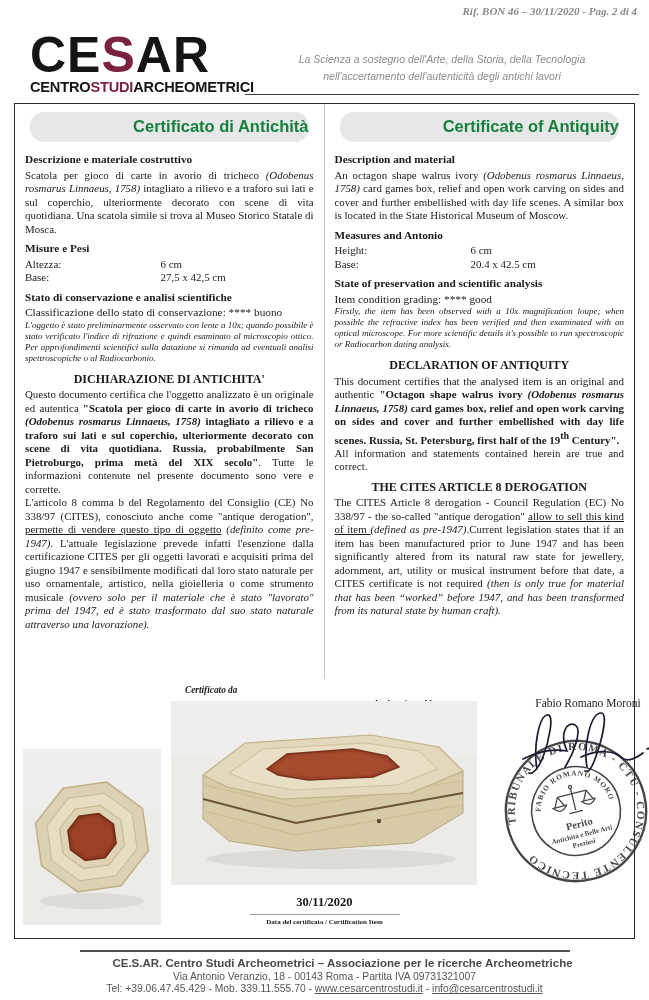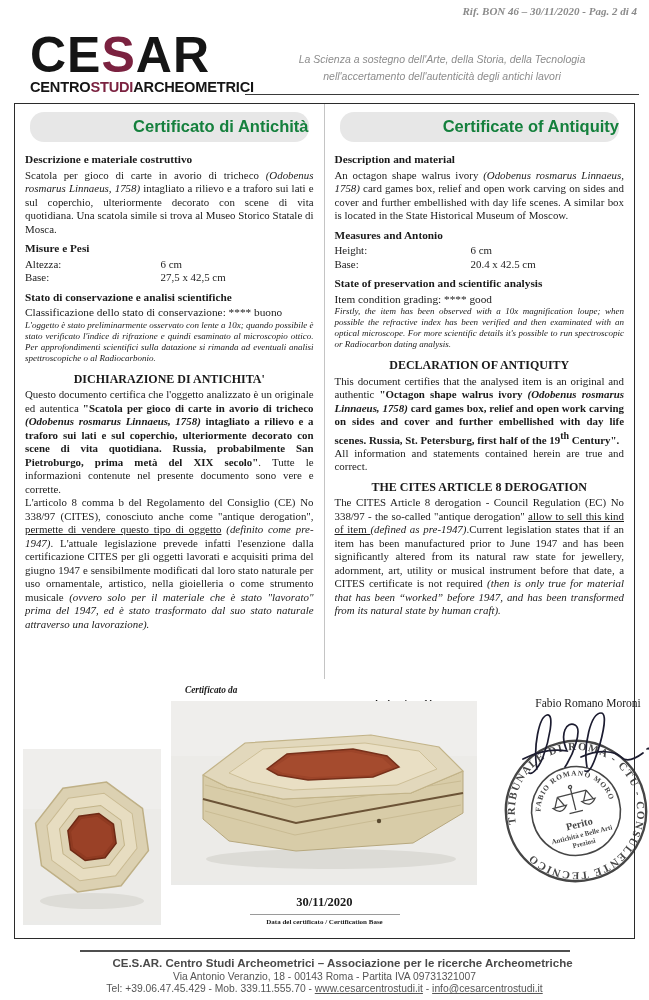--- a/index.html
+++ b/index.html
@@ -219,21 +219,21 @@
       <g fill="#2d2d2d" text-anchor="middle" font-family="Liberation Serif, serif" font-weight="bold">
         <text x="75" y="92" font-size="10.5">Perito</text>
         <text x="75" y="102" font-size="7">Antichità e Belle Arti</text>
         <text x="75" y="111" font-size="7">Preziosi</text>
       </g>
     </svg>
 
     <div class="date-block">
       <div class="date-val">30/11/2020</div>
       <div class="date-line"></div>
-      <div class="date-cap">Data del certificato / Certification Base</div>
+      <div class="date-cap">Data del certificato / Certification Item</div>
     </div>
   </div>
 </div>
 
 <div class="footer">
   <div class="footer-rule"></div>
   <div class="footer-l1">CE.S.AR.  Centro Studi Archeometrici – Associazione per le ricerche Archeometriche</div>
   <div class="footer-l2">Via Antonio Veranzio, 18  -  00143  Roma  -  Partita IVA 09731321007</div>
   <div class="footer-l3"><span>Tel: +39.06.47.45.429  -  Mob. 339.11.555.70  -  </span><a href="#" class="ul">www.cesarcentrostudi.it</a><span>  -  </span><a href="#" class="ul">info@cesarcentrostudi.it</a></div>
 </div>

